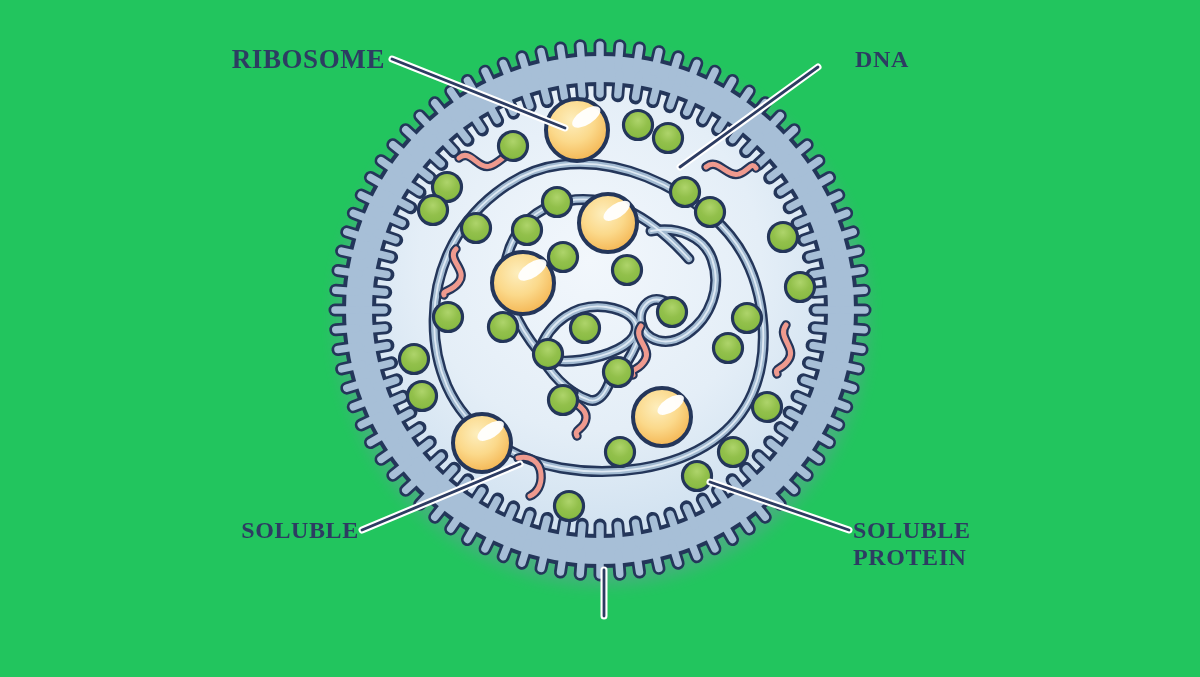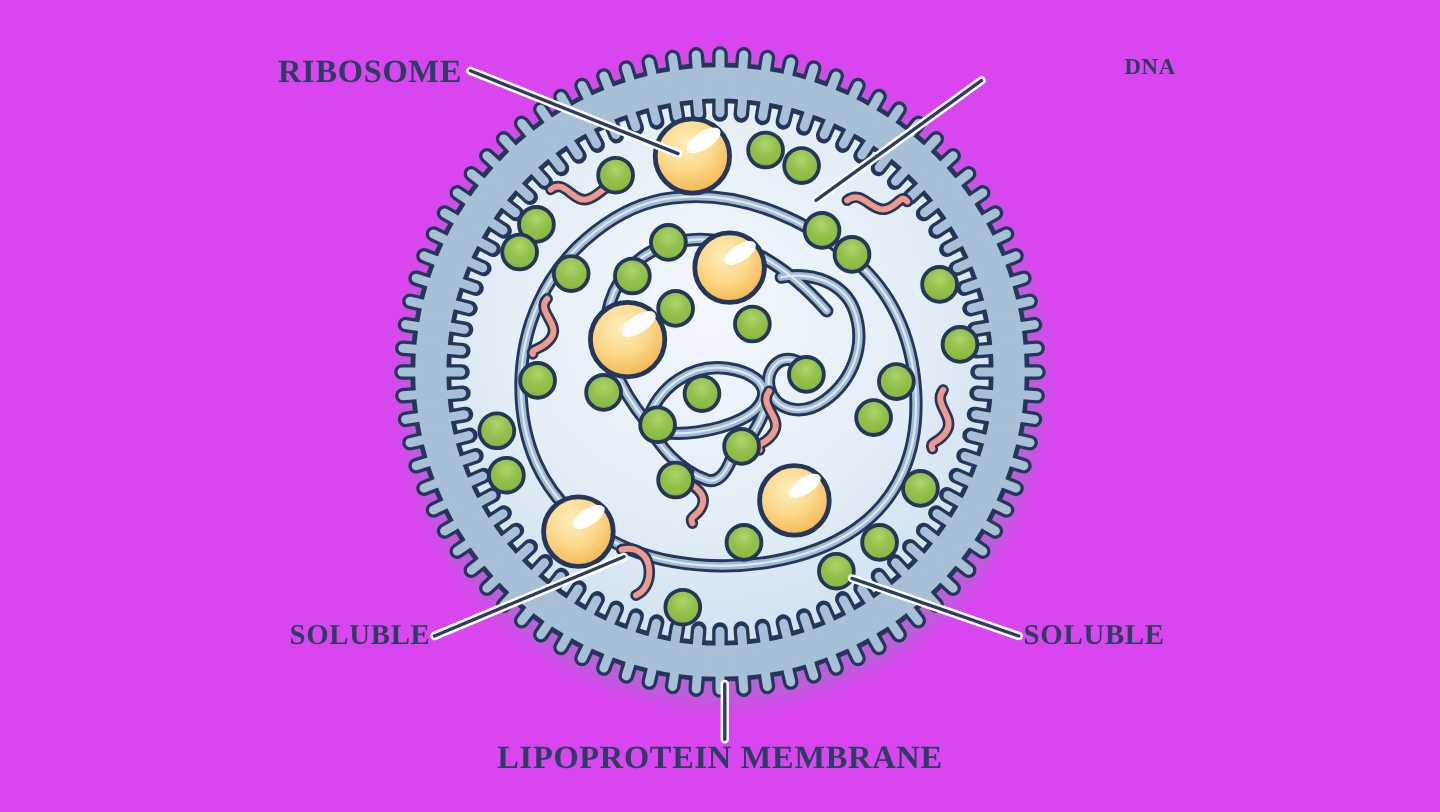--- a/index.html
+++ b/index.html
@@ -1,16 +1,16 @@
 <!DOCTYPE html>
 <html><head>
 <meta charset="utf-8">
 <style>
   html,body{margin:0;padding:0;background:#ffffff;}
-  .stage{position:relative;width:1200px;height:677px;background:#d946ef;overflow:hidden;
+  .stage{position:relative;width:1200px;height:677px;background:#22c55e;overflow:hidden;
          font-family:"Liberation Serif","DejaVu Serif",serif;}
   svg{position:absolute;left:0;top:0;}
   .lbl{position:absolute;font-weight:bold;color:#2d3c62;letter-spacing:0.6px;line-height:1.13;
        white-space:pre-line;}
   .lbl span{display:block;}
   .lbl span:empty{display:none;}
 </style>
 </head>
 <body>
 
@@ -453,17 +453,16 @@
         <line x1="362" y1="530" x2="520" y2="464" stroke="#ffffff" stroke-width="7" stroke-linecap="round"></line>
         <line x1="362" y1="530" x2="520" y2="464" stroke="#2d3c62" stroke-width="2.8" stroke-linecap="round"></line>
         <line x1="710" y1="482" x2="849" y2="530" stroke="#ffffff" stroke-width="7" stroke-linecap="round"></line>
         <line x1="710" y1="482" x2="849" y2="530" stroke="#2d3c62" stroke-width="2.8" stroke-linecap="round"></line>
         <line x1="604" y1="570" x2="604" y2="616" stroke="#ffffff" stroke-width="7" stroke-linecap="round"></line>
         <line x1="604" y1="570" x2="604" y2="616" stroke="#2d3c62" stroke-width="2.8" stroke-linecap="round"></line>
       </g>
     </svg>
 
   <div class="lbl" id="lbl0" style="left: 185px; top: 44px; width: 200px; text-align: right; font-size: 27px; color: rgb(45, 60, 98);"><span>RIBOSOME</span></div>
-  <div class="lbl" id="lbl1" style="left: 860px; top: 46px; width: 120px; text-align: right; font-size: 19px; color: rgb(45, 60, 98);"><span>DNA</span></div>
+  <div class="lbl" id="lbl1" style="left: 822px; top: 46px; width: 120px; text-align: center; font-size: 24px; color: rgb(45, 60, 98);"><span>DNA</span></div>
   <div class="lbl" id="lbl2" style="left: 210px; top: 517px; width: 180px; text-align: center; font-size: 24px; color: rgb(45, 60, 98);"><span>SOLUBLE</span></div>
-  <div class="lbl" id="lbl3" style="left: 853px; top: 517px; width: 200px; text-align: left; font-size: 24px; color: rgb(45, 60, 98);"><span>SOLUBLE</span></div>
-  <div class="lbl" id="lbl4" style="left: 380px; top: 616px; width: 440px; text-align: center; font-size: 27px; color: rgb(45, 60, 98);"><span>LIPOPROTEIN MEMBRANE</span></div>
+  <div class="lbl" id="lbl3" style="left: 853px; top: 517px; width: 200px; text-align: left; font-size: 24px; color: rgb(45, 60, 98);"><span>SOLUBLE</span><span>PROTEIN</span></div>
 </div>
 
 </body></html>

